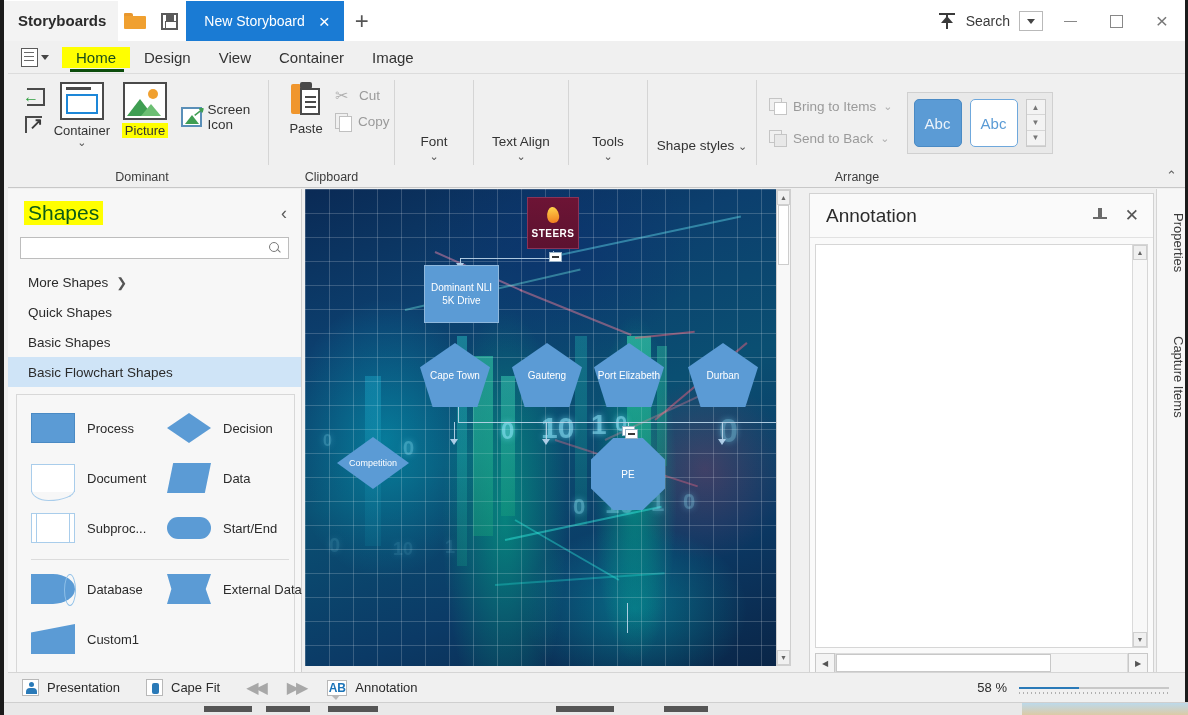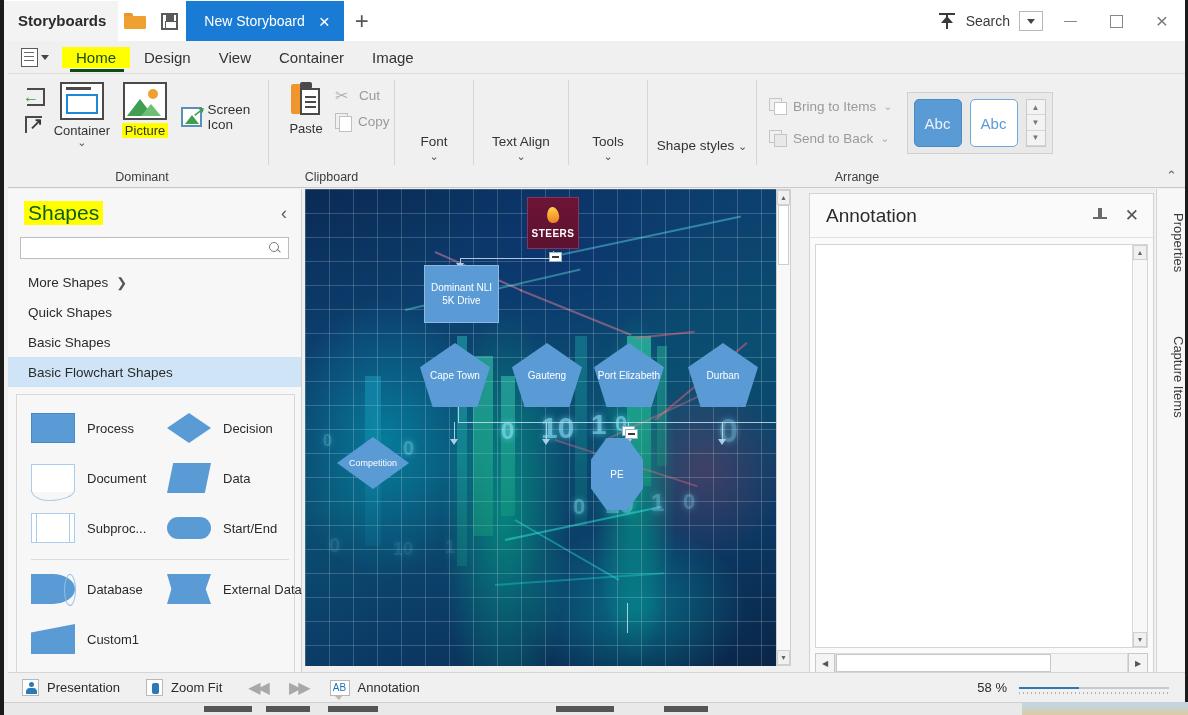--- a/index.html
+++ b/index.html
@@ -329,22 +329,22 @@
   .statusbar {
     position: absolute; left: 4px; bottom: 13px; width: 1177px; height: 30px;
     background: #f0f0f0; border-top: 1px solid #d5d5d5; display: flex; align-items: center; padding-left: 14px;
   }
   .sb-item { display: flex; align-items: center; gap: 8px; margin-right: 26px; font-size: 13px; color: #2b2b2b; }
   .ico-person { width:17px;height:17px;border:1px solid #b8b8b8;background:#fff;position:relative; }
   .ico-person:before{content:"";position:absolute;left:6px;top:2px;width:5px;height:5px;border-radius:50%;background:#2a7ab8;}
   .ico-person:after{content:"";position:absolute;left:3px;top:8px;width:11px;height:6px;border-radius:4px 4px 0 0;background:#2a7ab8;}
   .ico-zoomfit { width:17px;height:17px;border:1px solid #b8b8b8;background:#fff;position:relative;}
   .ico-zoomfit:after{content:"";position:absolute;left:5px;top:3px;width:7px;height:11px;background:#2a7ab8;border-radius:2px;}
-  .ico-ab { width:20px;height:16px;background:#fff;border:1px solid #b8b8b8; color:#1a73b8; font-size:10px;
-    font-weight:normal; display:flex;align-items:center;justify-content:center; position:relative;}
+  .ico-ab { width:20px;height:16px;background:#fff;border:1px solid #b8b8b8; color:#1a73b8; font-size:12px;
+    font-weight:bold; display:flex;align-items:center;justify-content:center; position:relative;}
   .ico-ab:after{content:"";position:absolute;left:3px;bottom:-5px;width:0;height:0;
     border-left:5px solid transparent;border-right:4px solid transparent;border-top:5px solid #b8b8b8;}
   .navarrow { color:#a8a8a8; font-size:16px; margin-right: 22px; letter-spacing:-3px; }
   .sb-right { margin-left: auto; display: flex; align-items: center; gap: 12px; padding-right: 16px; }
   .zoom-val { font-size: 13px; color: #2b2b2b; }
   .zoom-slider { width: 150px; position: relative; height: 14px; }
   .zs-track { position:absolute; left:0; top:6px; width:150px; height:2px; background:#c8c8c8; }
   .zs-fill { position:absolute; left:0; top:6px; width:60px; height:2px; background:#2a7ab8; }
   .zs-dots { position:absolute; left:0; top:11px; width:150px; height:2px;
     background: repeating-linear-gradient(90deg,#b0b0b0 0 1px, transparent 1px 4px); }
@@ -717,21 +717,21 @@
         <div class="pent-in">
             <span>Durban</span>
           </div>
       </div>
 
       <div class="node diam" style="left:32px;top:248px;width:72px;height:52px;">
         <div class="diam-in">
             <span>Competition</span>
           </div>
       </div>
-      <div class="node oct" style="left:286px;top:249px;width:52px;height:72px;">
+      <div class="node oct" style="left:286px;top:249px;width:74px;height:72px;">
         <div class="oct-in">
             <span>PE</span>
           </div>
       </div>
       <div class="minus-badge" style="left:320px;top:240px;"></div>
     </div>
 
     <div class="cv-vscroll">
       <div class="vs-btn">▲</div>
       <div class="vs-track">
@@ -771,21 +771,21 @@
     <span class="vtab" style="margin-top:44px">Capture Items</span>
   </div>
 
   <div class="statusbar">
     <div class="sb-item">
       <span class="ico-person"></span>
       <span>Presentation</span>
     </div>
     <div class="sb-item">
       <span class="ico-zoomfit"></span>
-      <span>Zoom Fit</span>
+      <span>Cape Fit</span>
     </div>
     <span class="navarrow">◀◀</span>
     <span class="navarrow">▶▶</span>
     <div class="sb-item">
       <span class="ico-ab">AB</span>
       <span>Annotation</span>
     </div>
     <div class="sb-right">
       <span class="zoom-val">58 %</span>
       <span class="zoom-slider">

